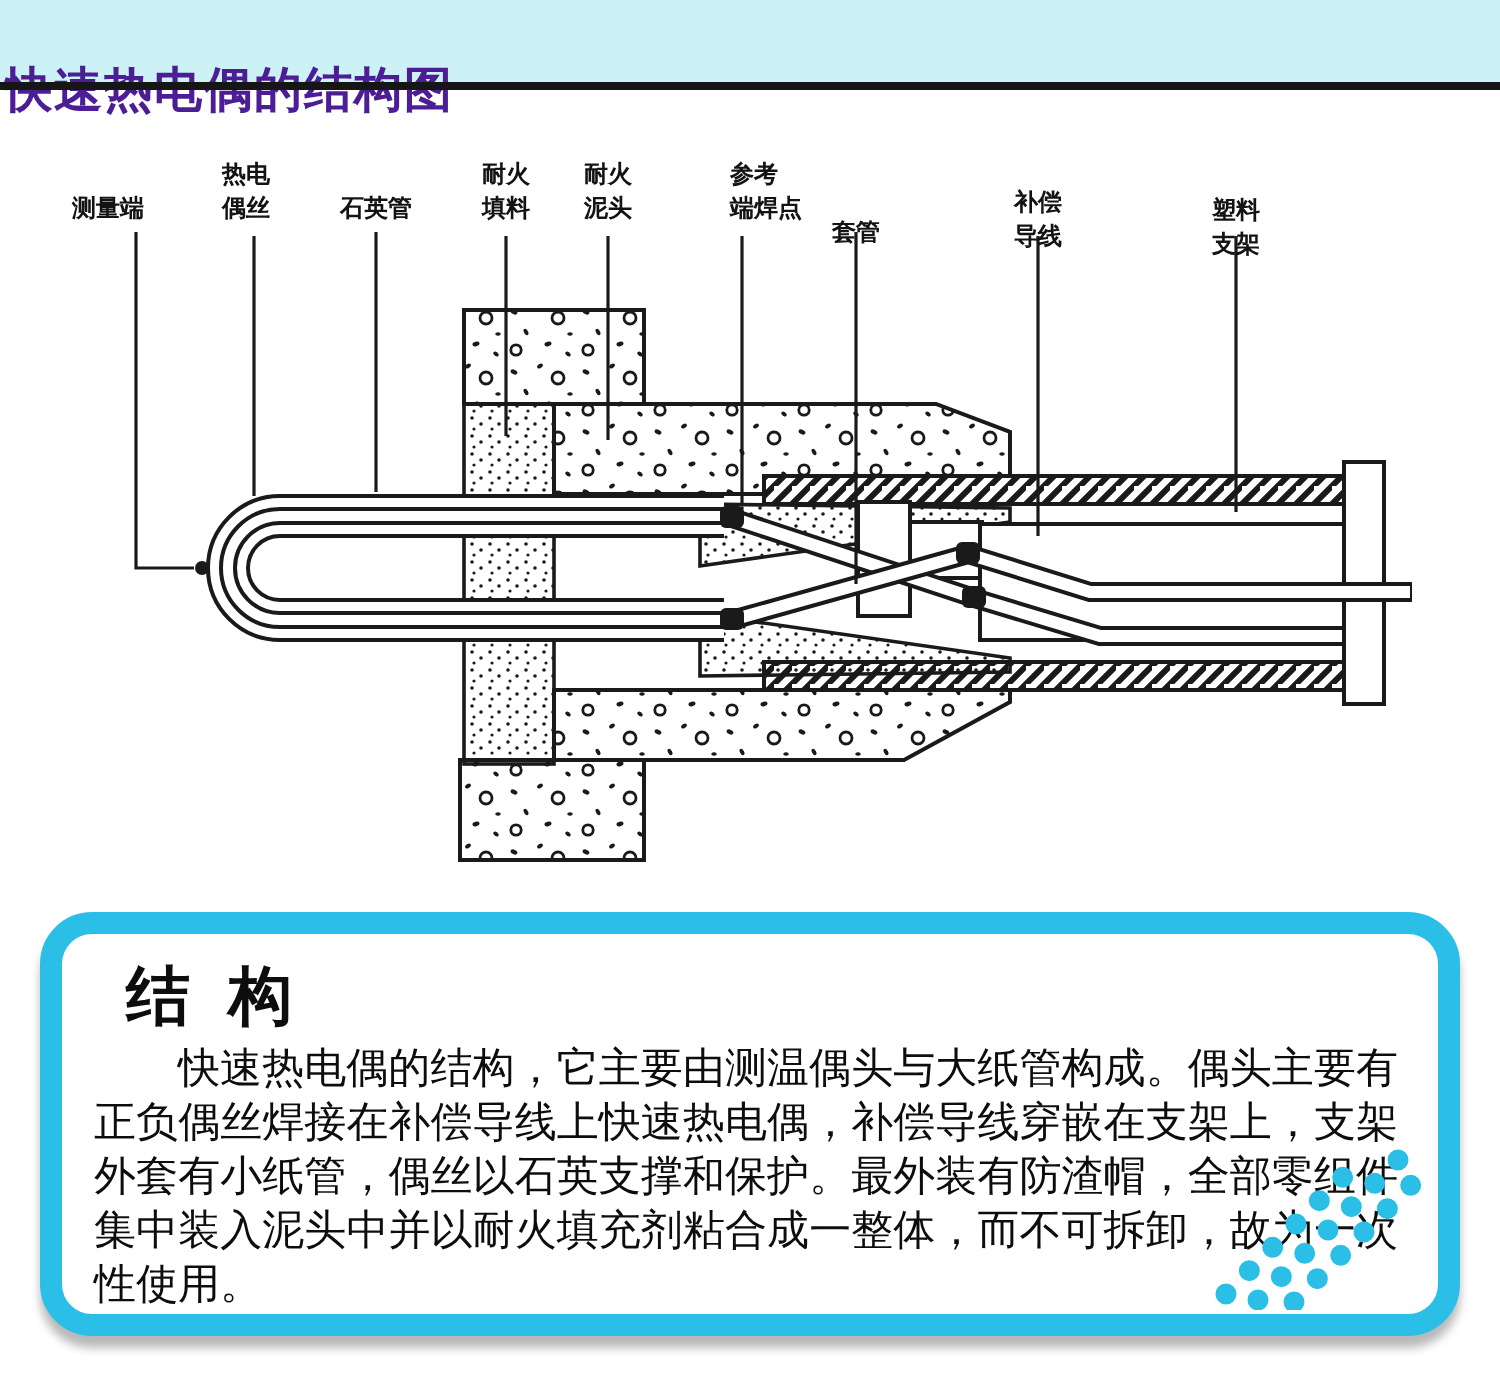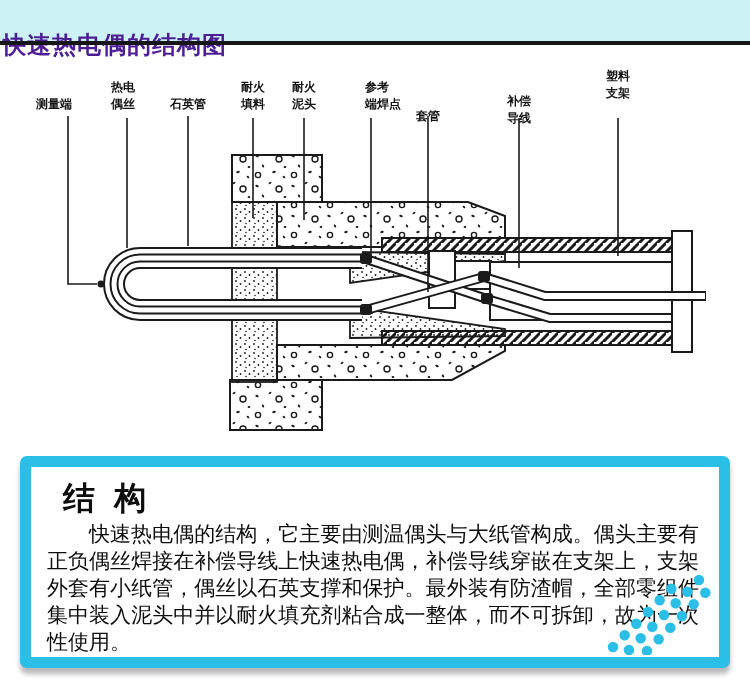--- a/index.html
+++ b/index.html
@@ -17,21 +17,21 @@
   
   .diagram-svg{position:absolute;left:0;top:0;width:750px;height:693px;}
   .dlabel{
     position:absolute;transform:translateX(-50%);
     font-size:12px;font-weight:700;color:#131313;line-height:17px;
     text-align:left;white-space:pre-line;
   }
   
   .structure-panel{
     position:absolute;left:20px;top:456px;width:688px;height:190px;
-    background:#ffffff;border:11px solid #2bbfe8;border-radius:7px;
+    background:#ffffff;border:11px solid #2bbfe8;border-radius:26px;
     box-shadow:0 6px 5px rgba(0,0,0,0.28);
   }
   .panel-heading{
     position:absolute;left:32px;top:10px;font-size:32px;font-weight:700;color:#0d0d0d;
     letter-spacing:4px;
   }
   .panel-body{
     position:absolute;left:16px;top:54px;width:652px;
     font-size:21px;line-height:27px;color:#0d0d0d;text-indent:2em;
     text-align:justify;
@@ -138,21 +138,21 @@
 <div class="dlabel" style="left:188px;top:96px">石英管</div>
 <div class="dlabel" style="left:253px;top:79px">耐火
 填料</div>
 <div class="dlabel" style="left:304px;top:79px">耐火
 泥头</div>
 <div class="dlabel" style="left:383px;top:79px">参考
 端焊点</div>
 <div class="dlabel" style="left:428px;top:108px">套管</div>
 <div class="dlabel" style="left:519px;top:93px">补偿
 导线</div>
-<div class="dlabel" style="left:618px;top:68px">塑料
+<div class="dlabel" style="left:618px;top:97px">塑料
 支架</div>
 
 <div class="structure-panel">
   <div class="panel-heading">结 构</div>
   <div class="panel-body">快速热电偶的结构，它主要由测温偶头与大纸管构成。偶头主要有正负偶丝焊接在补偿导线上快速热电偶，补偿导线穿嵌在支架上，支架外套有小纸管，偶丝以石英支撑和保护。最外装有防渣帽，全部零组件集中装入泥头中并以耐火填充剂粘合成一整体，而不可拆卸，故为一次性使用。</div>
   <svg class="dots-decoration" viewBox="0 0 112 96">
     <line x1="10" y1="88" x2="69" y2="29" stroke="#2bbfe8" stroke-width="10.5" stroke-linecap="round" stroke-dasharray="0,16.5"></line>
     <line x1="26" y1="91" x2="97" y2="20" stroke="#2bbfe8" stroke-width="10.5" stroke-linecap="round" stroke-dasharray="0,16.5"></line>
     <line x1="44" y1="92" x2="103" y2="33" stroke="#2bbfe8" stroke-width="10.5" stroke-linecap="round" stroke-dasharray="0,16.5"></line>
   </svg>

